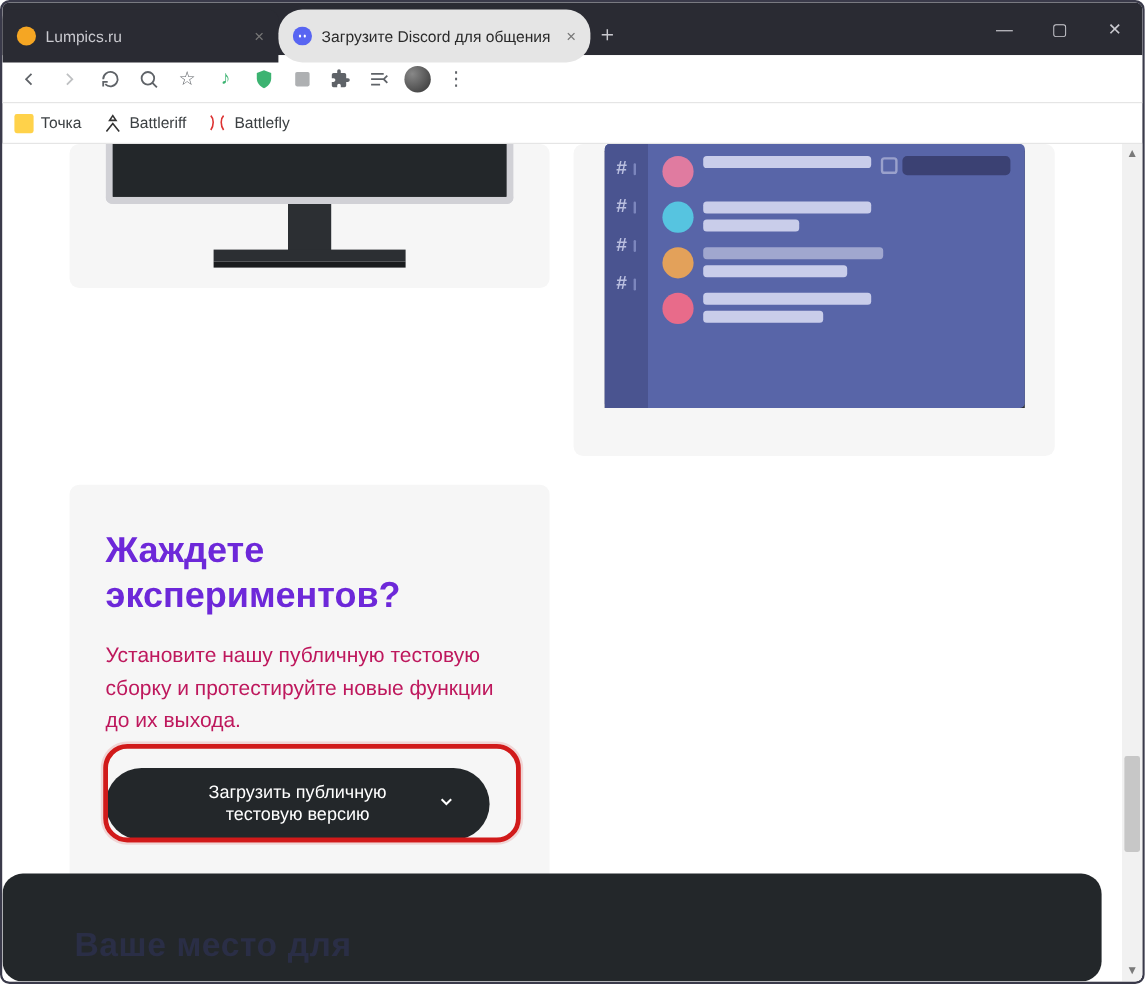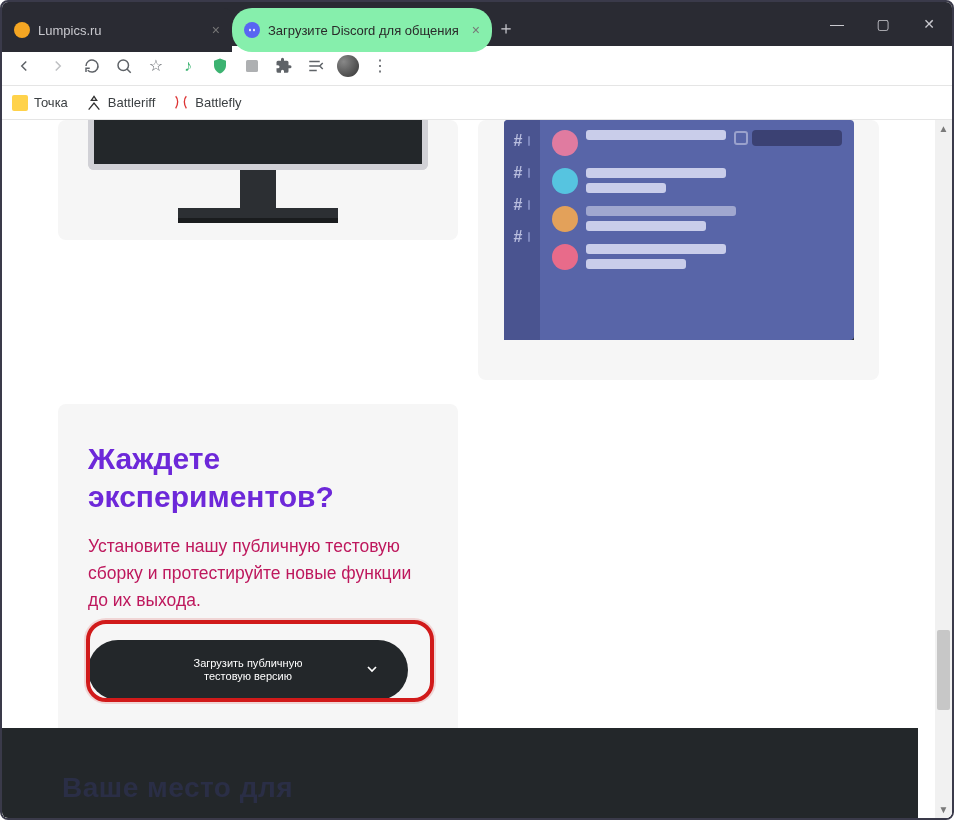--- a/index.html
+++ b/index.html
@@ -2,21 +2,21 @@
 <html><head>
 <meta charset="utf-8">
 <style>
   * { box-sizing: border-box; margin: 0; padding: 0; }
   html, body { width: 954px; height: 820px; overflow: hidden; font-family: -apple-system, BlinkMacSystemFont, "Segoe UI", Arial, sans-serif; background:#fff; }
   .window { width: 954px; height: 820px; border: 2px solid #3a3a4a; border-radius: 8px; overflow:hidden; display:flex; flex-direction:column; background:#fff; }
   
   .titlebar { background:#2a2b33; height:44px; display:flex; align-items:stretch; }
   .tab { display:flex; align-items:center; gap:8px; padding:0 12px; height:100%; font-size:13px; color:#c9c9cf; position:relative; border-top-left-radius:8px; border-top-right-radius:8px; margin-top:6px; }
   .tab.inactive { background:#2a2b33; min-width:230px; }
-  .tab.active { background:#86efac; color:#2a2a2a; min-width:260px;border-radius:20px; }
+  .tab.active { background:#e5e5e5; color:#2a2a2a; min-width:260px;border-radius:20px; }
   .tab .favicon { width:16px; height:16px; display:flex; align-items:center; justify-content:center; border-radius:50%; }
   .tab .close { margin-left:auto; font-size:14px; color:#777; }
   .tab.inactive .favicon { background:#f5a623; border-radius:50%; }
   .tab.active .favicon svg { display:block; }
   .newtab { width:28px; display:flex; align-items:center; justify-content:center; color:#c9c9cf; font-size:18px; margin-top:8px; }
   .wincontrols { margin-left:auto; display:flex; }
   .wincontrols div { width:46px; display:flex; align-items:center; justify-content:center; color:#c9c9cf; font-size:14px; }
   
   .toolbar { height:40px; background:#fff; border-bottom:1px solid #e5e5e5; display:flex; align-items:center; padding:0 6px; gap:2px; }
   .tbtn { width:32px; height:32px; display:flex; align-items:center; justify-content:center; color:#5f6368; border-radius:50%; }
@@ -67,26 +67,26 @@
   .bubbles { display:flex; flex-direction:column; gap:5px; }
   .bub { height:10px; background:#c9cdea; border-radius:3px; }
   .bub.w1{width:140px;} .bub.w2{width:80px;} .bub.w3{width:120px;} .bub.w1b{width:150px;background:#a0a7cf;}
   .attach { margin-left:auto; display:flex; align-items:center; gap:4px; }
   .clip { width:14px; height:14px; border:2px solid #9aa1cc; border-radius:3px; }
   .dark-bub { background:#3b4173; height:16px; width:90px; border-radius:4px; }
   
   .card.exp { width:400px; margin-top:24px; padding:36px 30px 44px 30px; }
   .exp h2 { font-size:30px; font-weight:700; color:#6d28d9; line-height:1.25; margin-bottom:18px; }
   .exp p { font-size:17.5px; color:#be185d; line-height:1.55; margin-bottom:26px; }
-  .dlbtn { background:#23272a; color:#fff; border:none; border-radius:999px; width:320px; height:60px; display:flex; align-items:center; justify-content:center; gap:16px; font-size:11px; font-weight:500; cursor:pointer; position:relative;margin-top:24px; }
+  .dlbtn { background:#23272a; color:#fff; border:none; border-radius:999px; width:320px; height:60px; display:flex; align-items:center; justify-content:center; gap:16px; font-size:15px; font-weight:500; cursor:pointer; position:relative;margin-top:24px; }
   .dlbtn .txt { text-align:center; line-height:1.25; }
   .dlbtn .chev { position:absolute; right:28px; }
   .highlight { position:absolute; border:4px solid #d11a1a; border-radius:20px; box-shadow:0 0 0 2px rgba(209,26,26,0.15); pointer-events:none; }
   .highlight.btn-hl { left:84px; top:500px; width:348px; height:82px; }
-  .footer { position:absolute; left:0; right:17px; bottom:0; height:90px; background:#23272a; }
+  .footer { position:absolute; left:0; right:17px; bottom:0; height:90px; background:#23272a;border-radius:17px; }
   .footer-text { position:absolute; left:60px; bottom:14px; font-size:28px; font-weight:800; color:#3b3e86; opacity:0.3; letter-spacing:0.5px; }
 </style>
 </head>
 <body>
 <div class="window">
 
   <div class="titlebar">
     <div class="tab inactive">
       <span class="favicon"></span>
       <span>Lumpics.ru</span>

